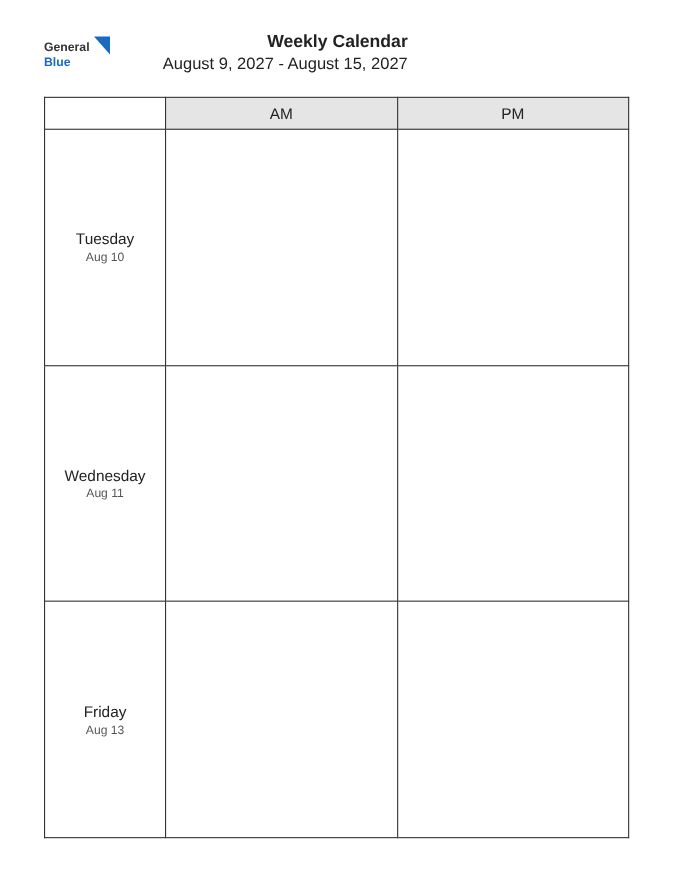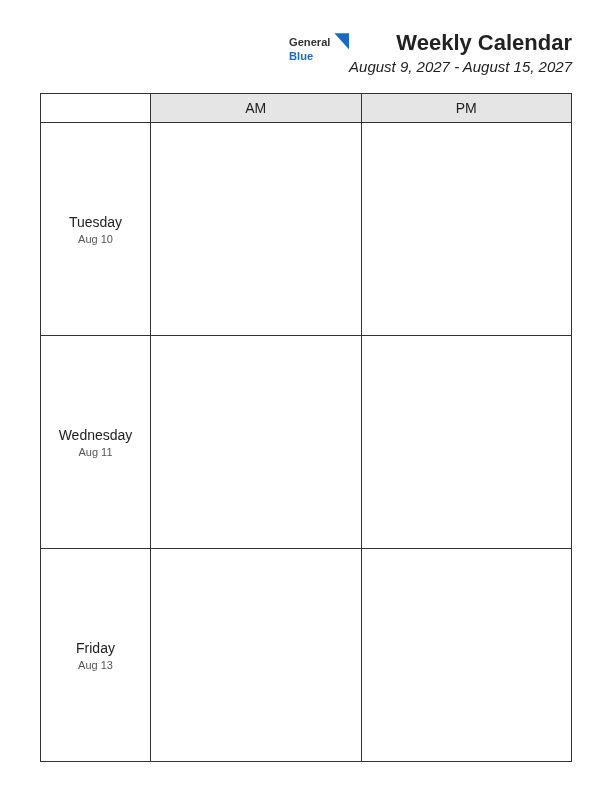--- a/index.html
+++ b/index.html
@@ -19,47 +19,47 @@
     .page {
       width: 612px;
       height: 792px;
       padding: 30px 40px 30px 40px;
       display: flex;
       flex-direction: column;
     }
 
     .header {
       display: flex;
-      justify-content: flex-end;
+      justify-content: flex-start;
       align-items: flex-start;
       margin-bottom: 18px;
+      gap: 48px;
     }
 
     .logo-container {
       display: flex;
       align-items: center;
     }
 
     .calendar-title {
       text-align: right;
     }
 
     .calendar-title-main {
-      font-size: 22px;
+      font-size: 16px;
       font-weight: bold;
       color: #222;
       display: block;
     }
 
     .calendar-title-date {
       font-size: 15px;
       color: #222;
       display: block;
       margin-top: 2px;
-      font-style: italic;
     }
 
     .calendar-table {
       width: 100%;
       border-collapse: collapse;
       flex: 1;
       table-layout: fixed;
     }
 
     .calendar-table th,

